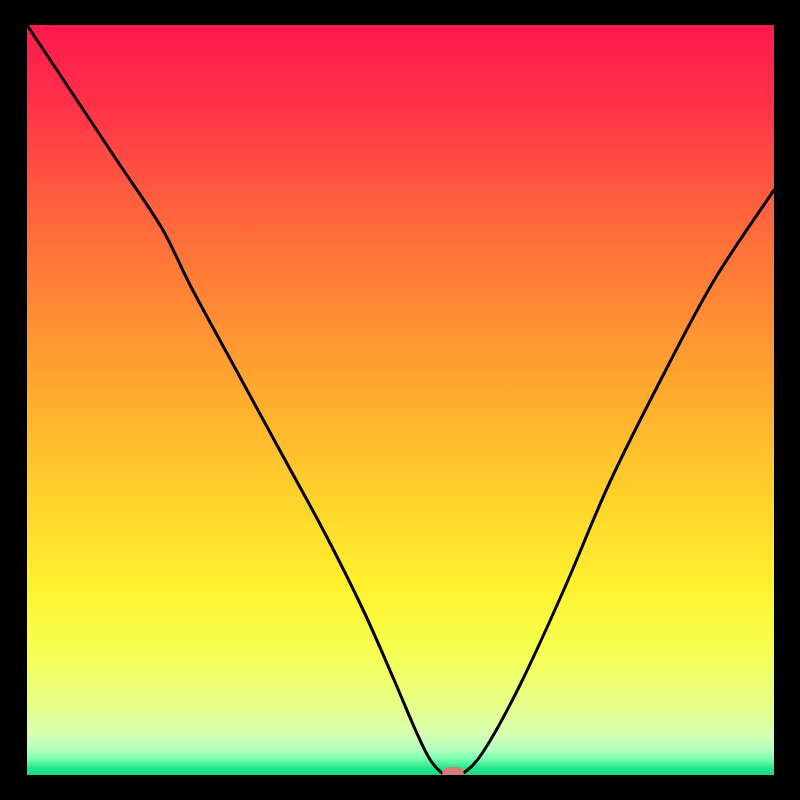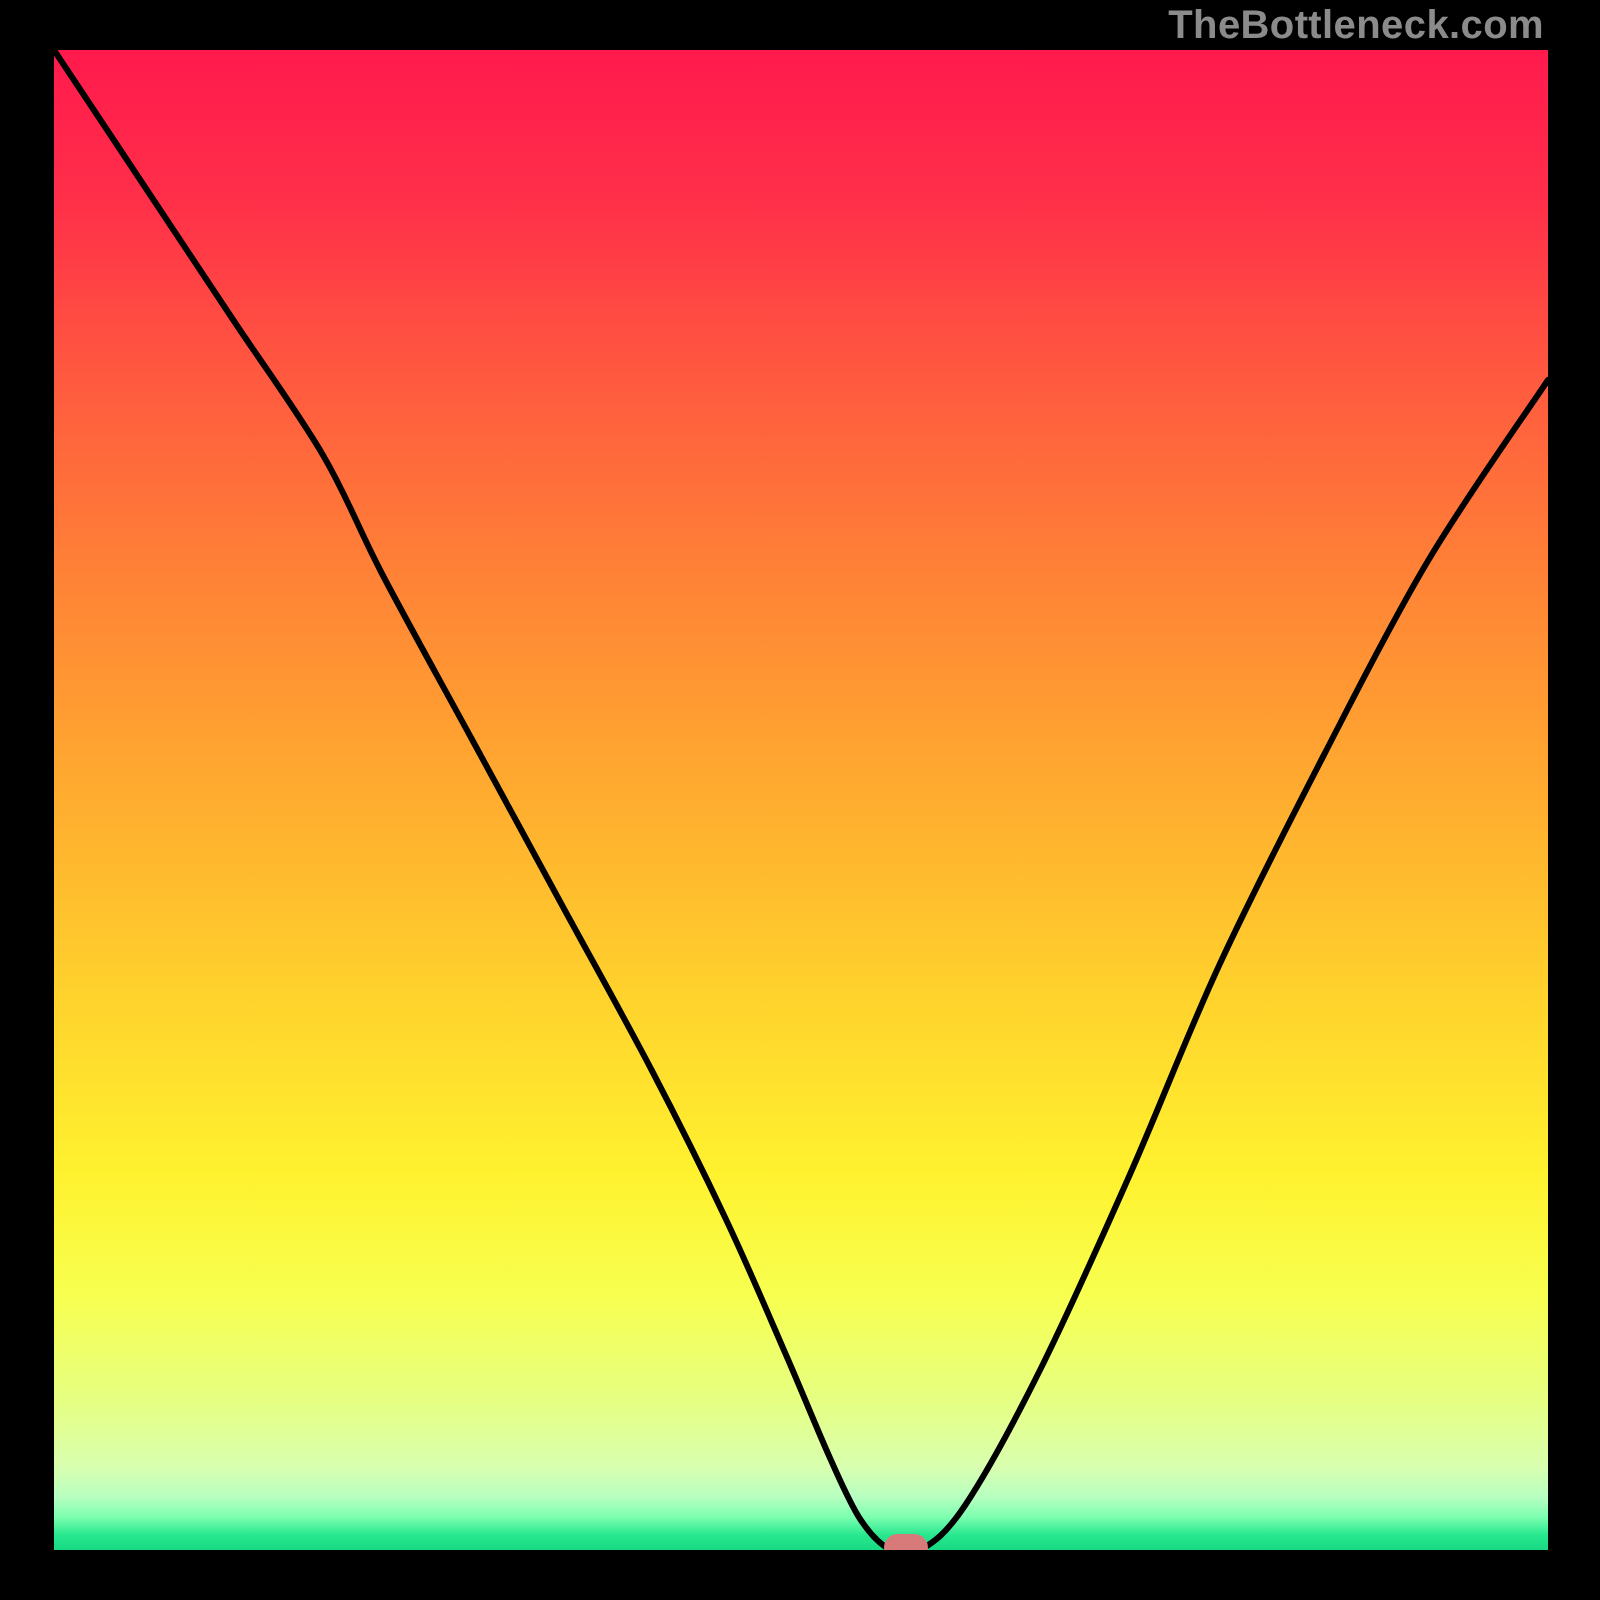--- a/index.html
+++ b/index.html
@@ -67,14 +67,13 @@
             <stop offset="97.8%" stop-color="#7dffb0"></stop>
             <stop offset="99%" stop-color="#28e88f"></stop>
             <stop offset="100%" stop-color="#17d981"></stop>
           </linearGradient>
       </defs>
       <rect id="bg-rect" x="0" y="0" width="747" height="750" fill="url(#bg-grad)"></rect>
       <path id="curve" fill="none" stroke="#000" stroke-width="3" stroke-linejoin="round" stroke-linecap="round" d="M 0 0 C 7.47 11.25, 29.880000000000003 45, 44.82 67.5 C 59.76 90, 74.7 112.5, 89.64 135 C 104.58 157.5, 122.01 181.25, 134.46 202.5 C 146.91 223.75, 151.89 238.75, 164.34 262.5 C 176.79000000000002 286.25, 194.22000000000003 317.5, 209.16000000000003 345 C 224.10000000000002 372.5, 239.04000000000002 400, 253.98000000000002 427.5 C 268.92 455, 285.105 483.75, 298.8 510 C 312.495 536.25, 324.94500000000005 561.25, 336.15000000000003 585 C 347.355 608.75, 357.315 632.5, 366.03 652.5 C 374.74499999999995 672.5, 382.215 691.25, 388.44 705 C 394.665 718.75, 398.40000000000003 727.5, 403.38000000000005 735 C 408.36000000000007 742.5, 413.34000000000003 747.5, 418.32000000000005 750 C 423.30000000000007 752.5, 427.03499999999997 753.75, 433.26 750 C 439.485 746.25, 445.71000000000004 742.5, 455.67 727.5 C 465.63 712.5, 479.32500000000005 687.5, 493.02000000000004 660 C 506.71500000000003 632.5, 522.9000000000001 596.25, 537.84 562.5 C 552.78 528.75, 566.475 492.5, 582.66 457.5 C 598.8449999999999 422.5, 617.52 386.25, 634.9499999999999 352.5 C 652.3799999999999 318.75, 668.565 286.25, 687.24 255 C 705.915 223.75, 737.04 180, 747 165"></path>
     </svg>
     <div id="marker" class="marker" style="background: rgb(217, 122, 122); left: 414.79px; top: 742px;"></div>
   </div>
-  <div class="watermark">TheBottleneck.com</div>
 </div>
 
 </body></html>

